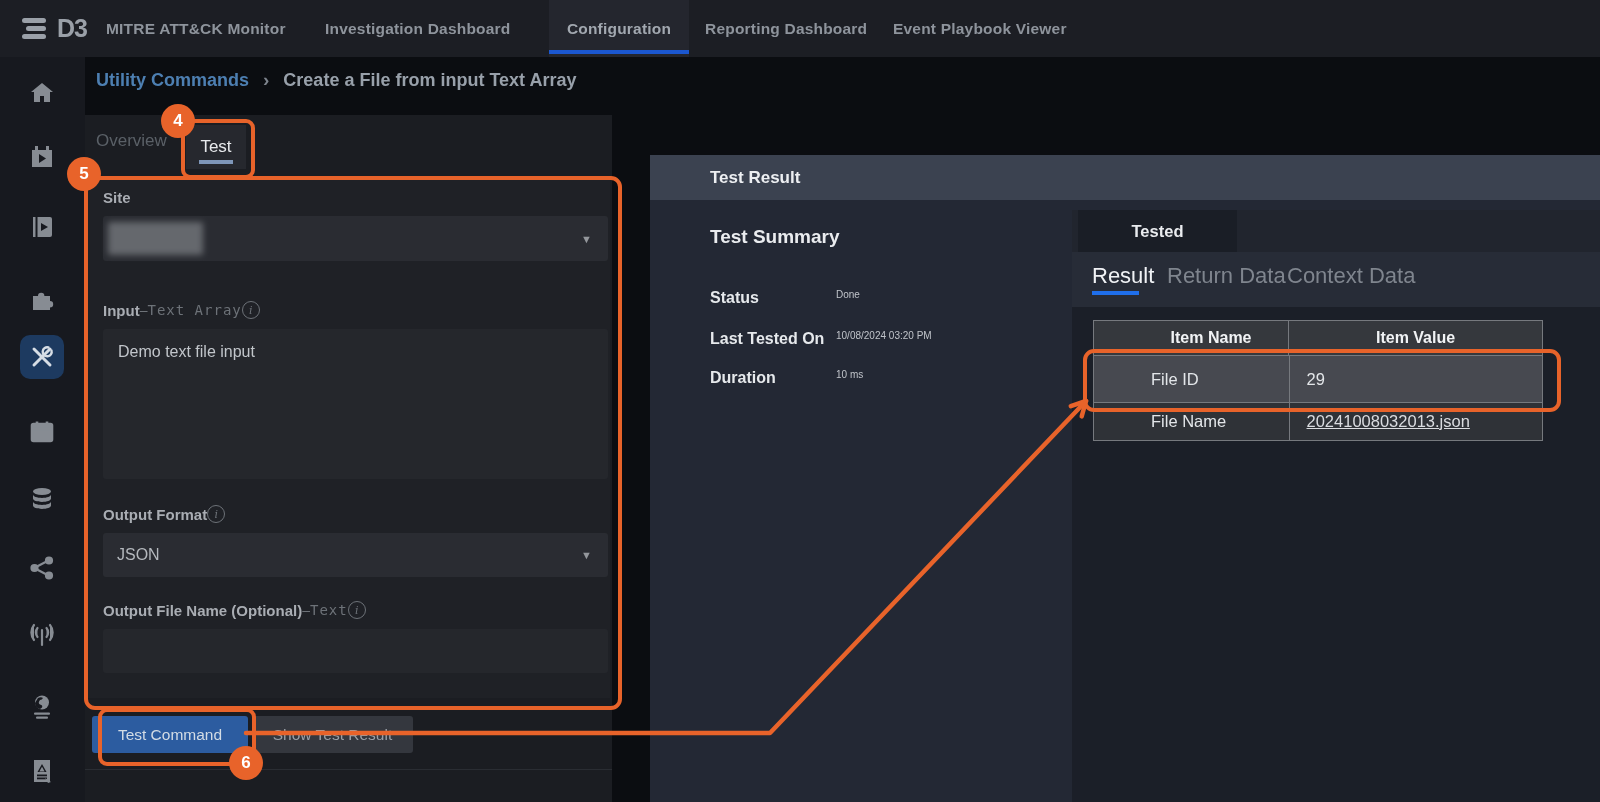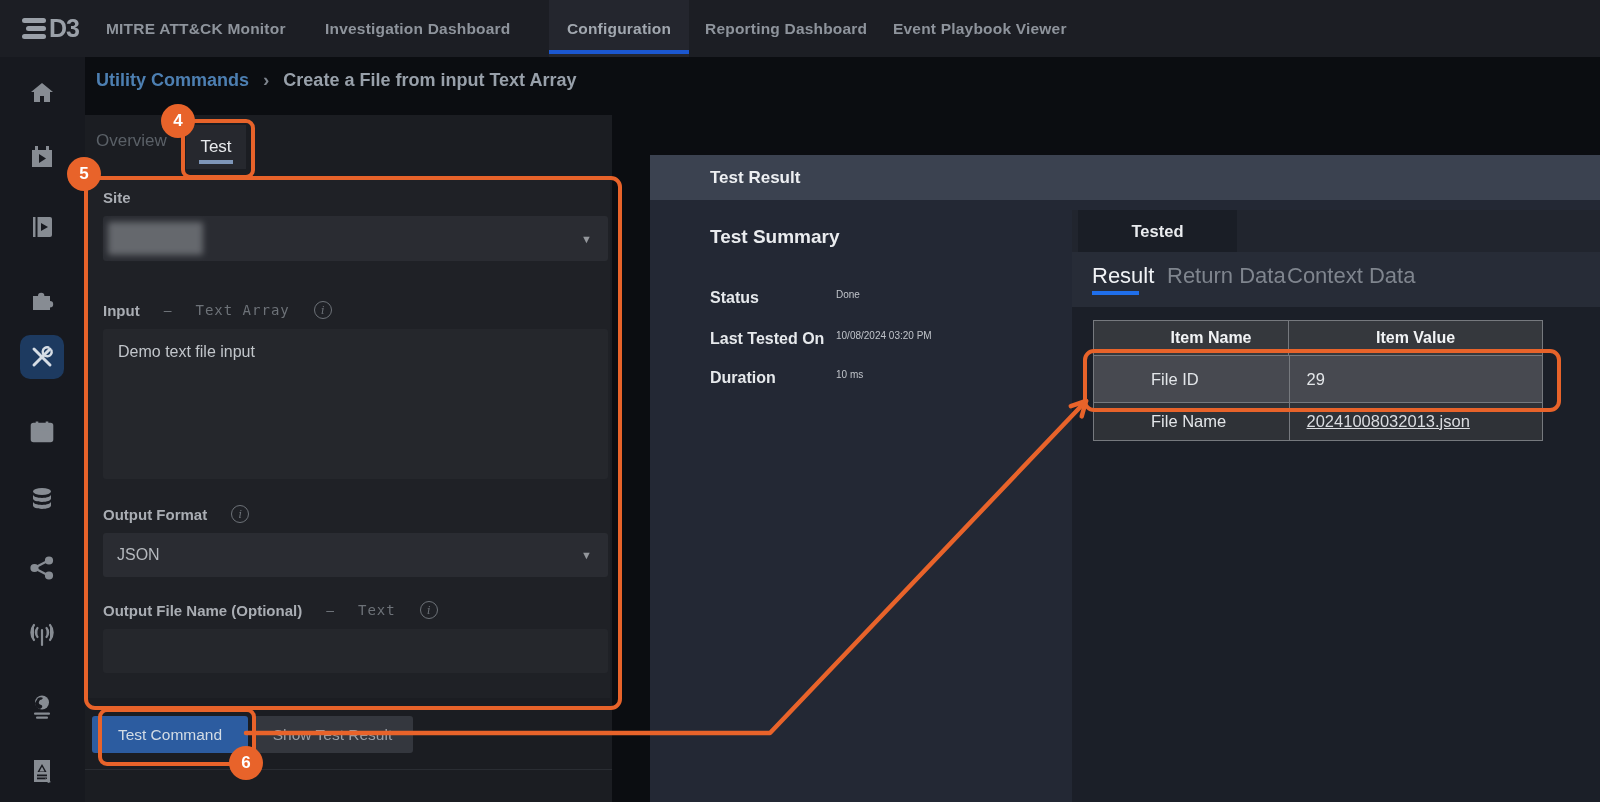--- a/index.html
+++ b/index.html
@@ -2,21 +2,21 @@
 <html><head>
 <meta charset="utf-8">
 <style>
   html,body{margin:0;padding:0;background:#0b0d11;}
   #app{position:relative;width:1600px;height:802px;background:#0b0d11;overflow:hidden;
        font-family:"Liberation Sans",sans-serif;color:#cfd3d8;}
   .abs{position:absolute;}
 
   
   .topnav{left:0;top:0;width:1600px;height:57px;background:#1c1e24;}
-  .logo{left:22px;top:0;height:57px;display:flex;align-items:center;gap:3px;}
+  .logo{left:22px;top:0;height:57px;display:flex;align-items:center;gap:11px;}
   .logo-bars{display:flex;flex-direction:column;gap:3px;}
   .logo-bars i{display:block;width:24px;height:5px;background:#9aa0a8;border-radius:3px;}
   .logo-bars i:nth-child(2){width:20px;align-self:flex-end;}
   .logo-text{font-size:25px;font-weight:800;color:#9aa0a8;letter-spacing:-1px;}
   .nav-item{position:absolute;top:0;height:57px;display:flex;align-items:center;
             font-size:15.5px;font-weight:700;color:#8e949c;letter-spacing:.2px;cursor:pointer;}
   .nav-item.active{width:140px;justify-content:center;background:#24262e;color:#a2a8b0;}
   .nav-item.active::after{content:"";position:absolute;left:0;right:0;bottom:3px;height:4px;background:#1B57D0;}
 
   
@@ -34,21 +34,21 @@
   .rail-item.active svg{fill:#d6dde5;stroke:#d6dde5;}
 
   
   .leftcol{left:85px;top:115px;width:527px;height:687px;background:#1b1d22;}
   .tab-overview{left:96px;top:131px;font-size:17px;color:#5a6067;cursor:pointer;}
   .tab-test{left:186px;top:125px;width:60px;height:44px;background:#26282e;display:flex;
             align-items:center;justify-content:center;font-size:17px;color:#e8eaed;cursor:pointer;}
   .tab-test .tab-underline{position:absolute;left:13px;bottom:5px;width:34px;height:4px;background:#7E96B8;}
   .form-panel{left:88px;top:180px;width:522px;height:518px;background:#1f2126;}
   .fld-label{font-size:15px;font-weight:700;color:#a9adb3;}
-  .label-row{display:flex;align-items:center;gap:24px;}
+  .label-row{display:flex;align-items:center;gap:0;}
   .type-sep{font-size:14px;color:#6d7278;}
   .type-name{font-family:"DejaVu Sans Mono",monospace;font-size:14px;color:#6d7278;letter-spacing:1px;}
   .info-icon{display:inline-flex;width:16px;height:16px;border:1.5px solid #6d7278;border-radius:50%;
              align-items:center;justify-content:center;font-size:11px;font-style:italic;
              font-family:"DejaVu Serif",serif;color:#6d7278;cursor:pointer;}
   .select{background:#2a2c32;border-radius:3px;display:flex;align-items:center;cursor:pointer;}
   .select .caret{position:absolute;right:16px;font-size:11px;color:#94979c;}
   .sel-site{left:103px;top:216px;width:505px;height:45px;}
   .blur-chip{position:absolute;left:5px;top:6px;width:95px;height:33px;background:#74777c;
              border-radius:2px;filter:blur(3px);opacity:.8;}

